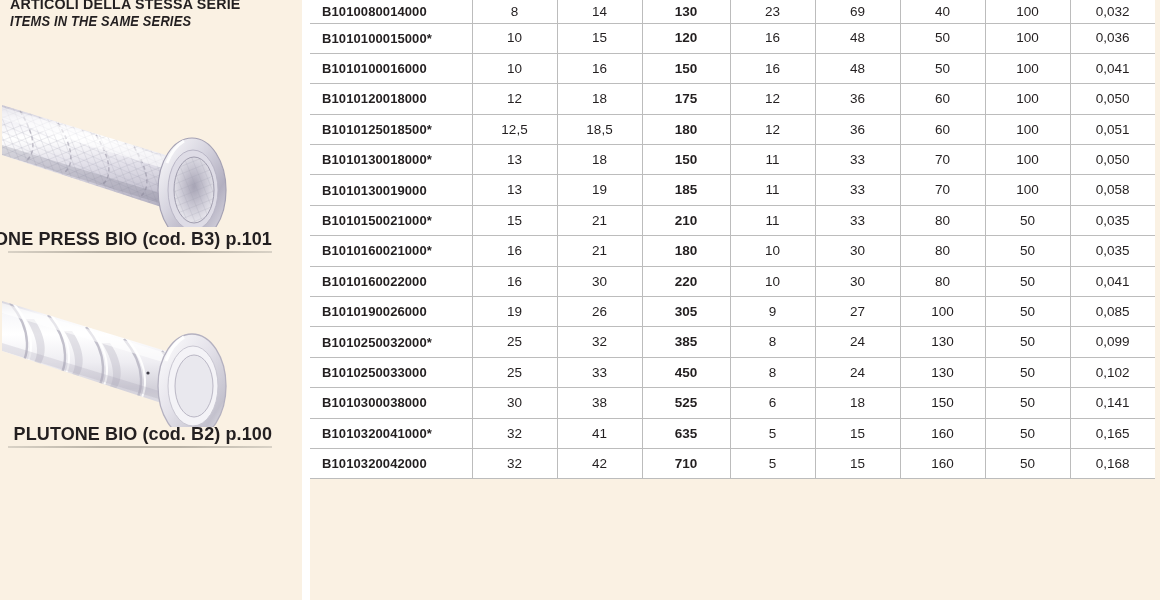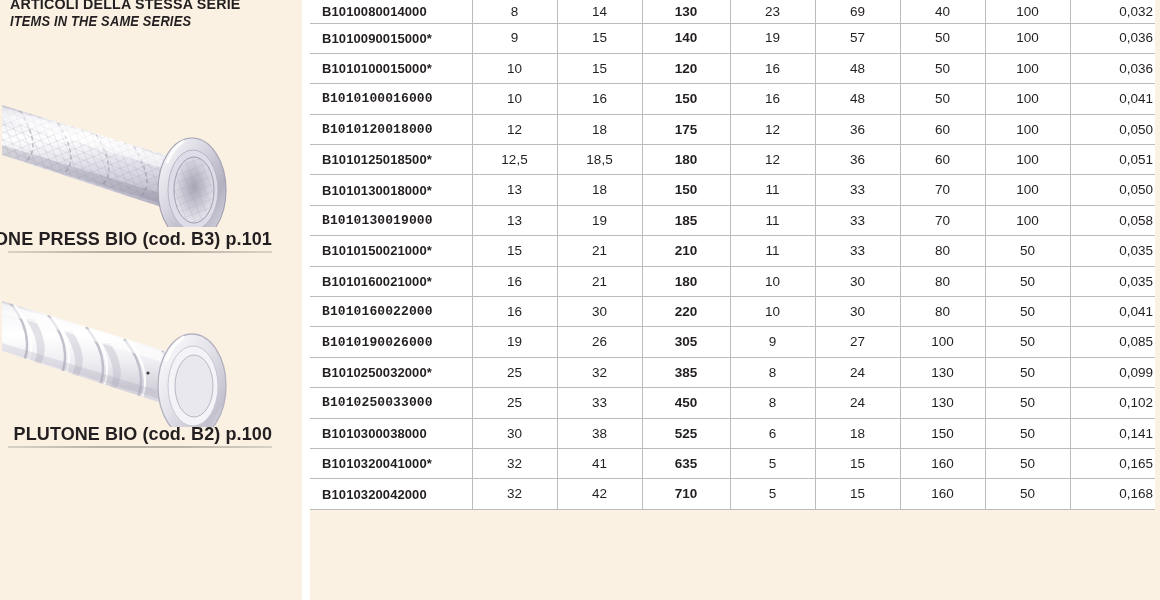--- a/index.html
+++ b/index.html
@@ -86,25 +86,25 @@
     background:#ffffff;
   }
   table#spec-table td.code{
     text-align:left;
     padding-left:12px;
     font-weight:bold;
     font-size:13px;
     letter-spacing:.1px;
   }
   table#spec-table td.strong{ font-weight:bold; }
-  table#spec-table td.last{ border-right:none;text-align:right; }
+  table#spec-table td.last{ border-right:none; }
 
   tr.bg-white  td.code{ background:#ffffff; }
   tr.bg-beige  td.code{ background:#eedfc3; }
-  tr.bg-green  td.code{ background:#aecd08;font-family:Liberation Mono, monospace; }
+  tr.bg-green  td.code{ background:#aecd08; }
 
   
   table#spec-table tr:first-child td{ height:23px; }
 </style>
 </head>
 <body>
 
 <div id="left-panel">
 
   <div id="series-heading">
@@ -259,31 +259,20 @@
           <td>8</td>
           <td>14</td>
           <td class="strong">130</td>
           <td>23</td>
           <td>69</td>
           <td>40</td>
           <td>100</td>
           <td class="last">0,032</td>
         </tr>
         <tr class="bg-beige">
-          <td class="code">B1010090015000*</td>
-          <td>9</td>
-          <td>15</td>
-          <td class="strong">140</td>
-          <td>19</td>
-          <td>57</td>
-          <td>50</td>
-          <td>100</td>
-          <td class="last">0,036</td>
-        </tr>
-        <tr class="bg-beige">
           <td class="code">B1010100015000*</td>
           <td>10</td>
           <td>15</td>
           <td class="strong">120</td>
           <td>16</td>
           <td>48</td>
           <td>50</td>
           <td>100</td>
           <td class="last">0,036</td>
         </tr>

